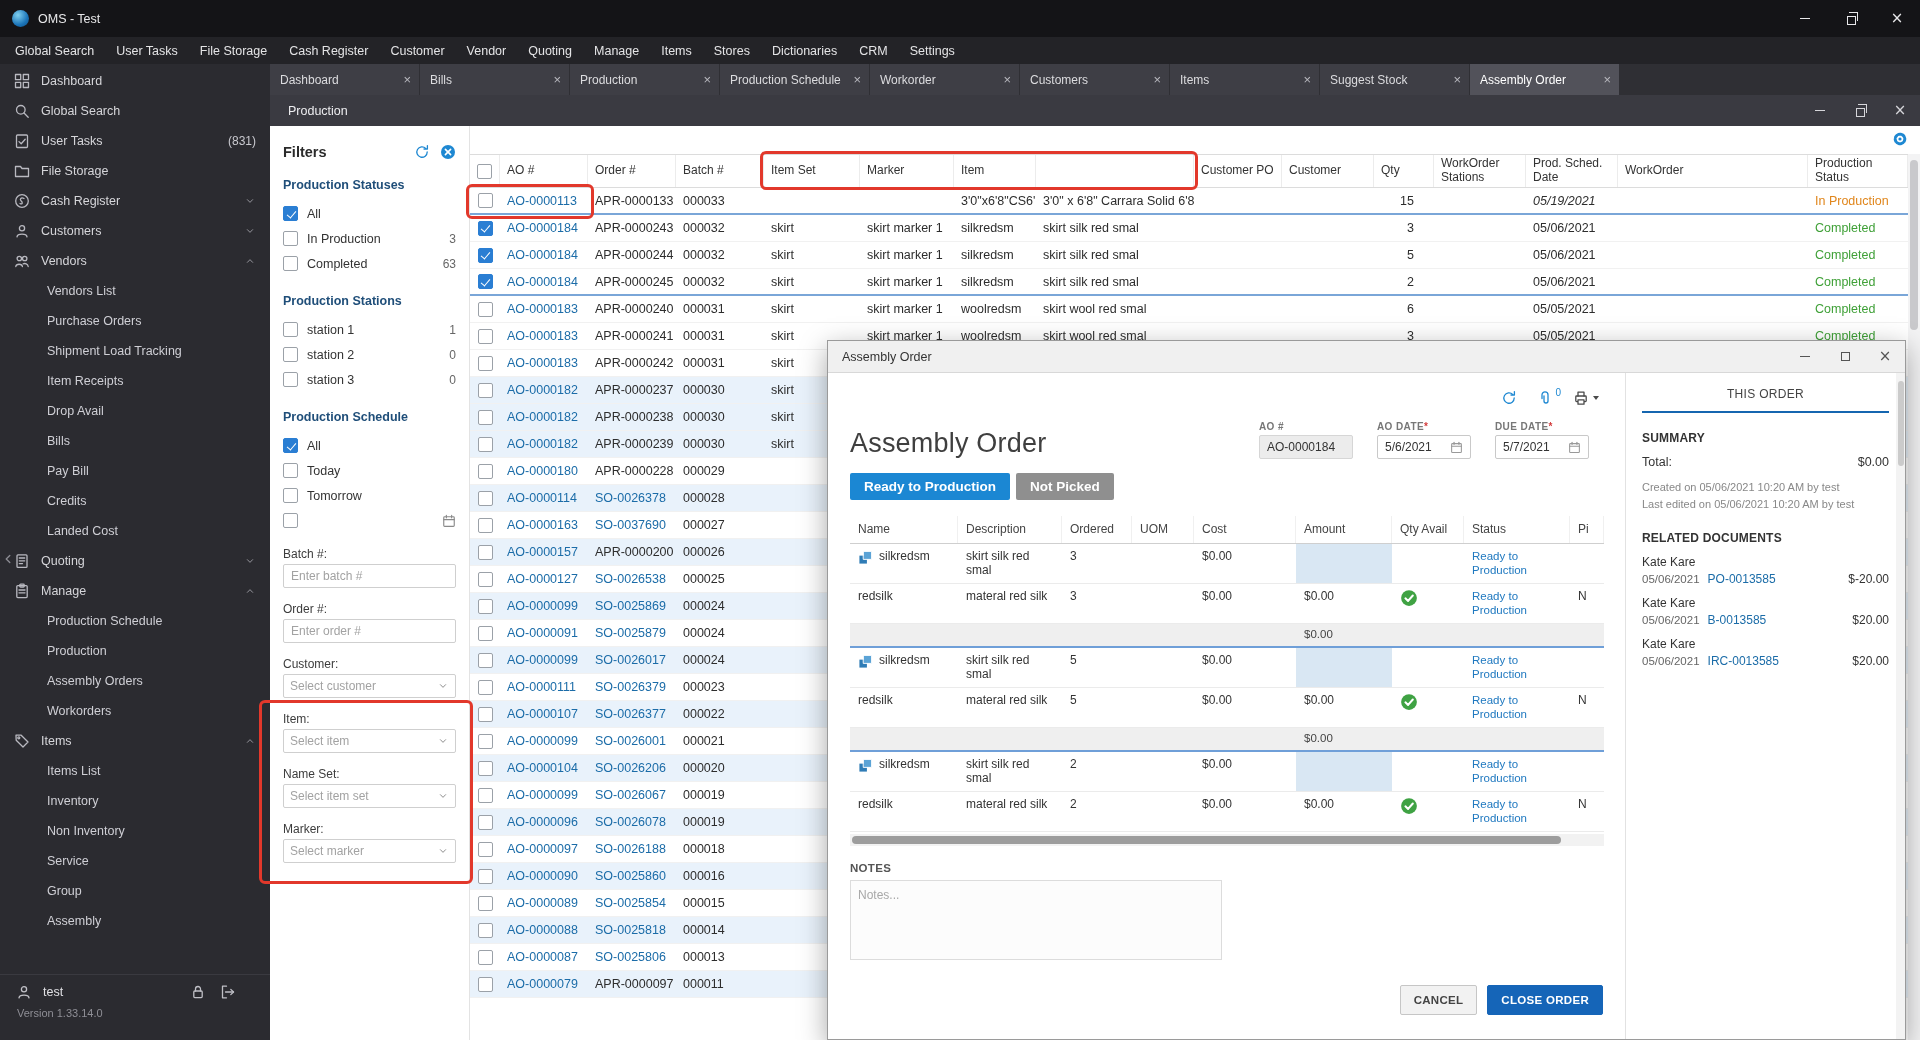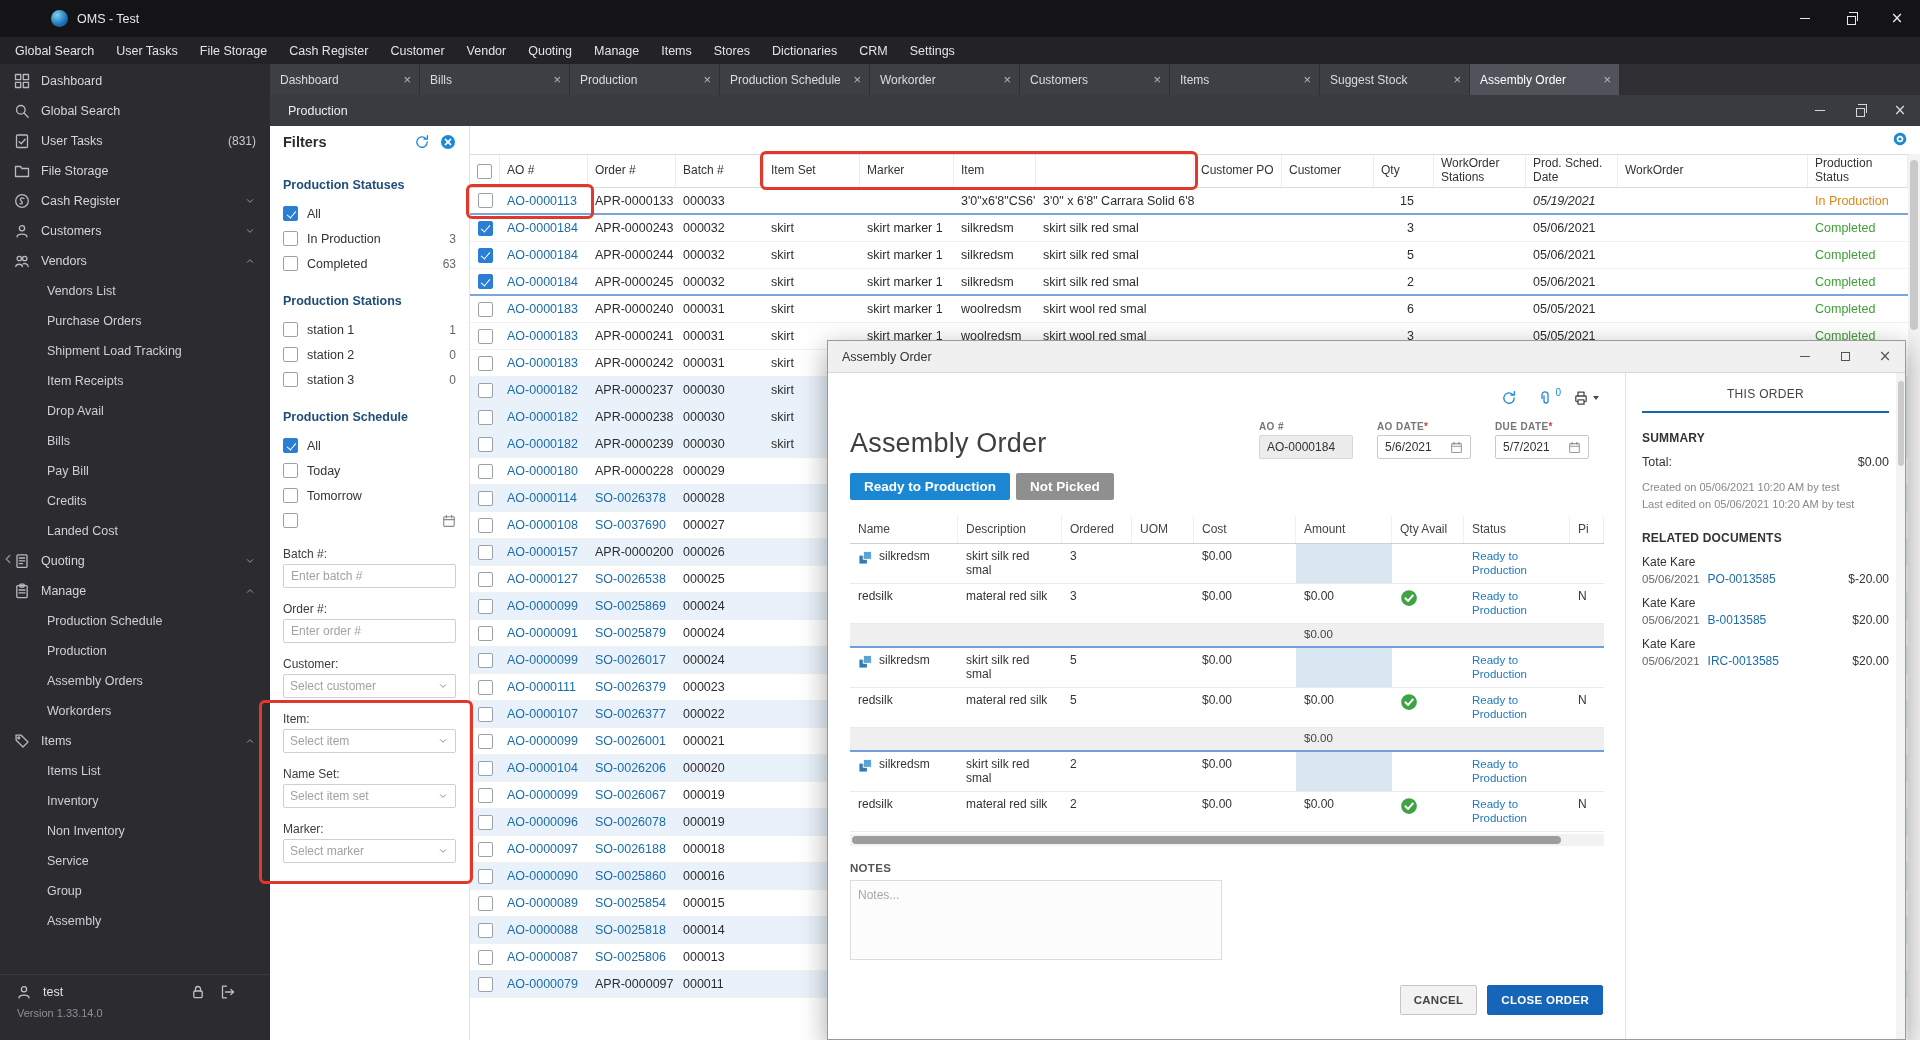--- a/index.html
+++ b/index.html
@@ -1,21 +1,21 @@
 <!DOCTYPE html>
 <html><head>
 <meta charset="utf-8">
 <style>
 * { box-sizing:border-box; margin:0; padding:0; }
 html,body { background:#555; }
 body { font-family:"Liberation Sans","DejaVu Sans",sans-serif; }
 .app { position:relative; width:1920px; height:1040px; background:#fff; overflow:hidden; font-size:12.5px; color:#2d2d2d; }
 
 
-.titlebar { position:absolute; left:0; top:0; width:100%; height:37px; background:#141417; display:flex; align-items:center; color:#e8e8ea;padding-left:39px; }
+.titlebar { position:absolute; left:0; top:0; width:100%; height:37px; background:#141417; display:flex; align-items:center; color:#e8e8ea; }
 .appicon { width:17px; height:17px; border-radius:50%; margin:0 9px 0 12px;
   background:radial-gradient(circle at 35% 30%, #7fd0f0, #1b74b8 60%, #0d4f86); flex:none; }
 .titlebar .title { font-size:12.5px; }
 .wctrls { margin-left:auto; display:flex; height:100%; align-items:stretch; }
 .wbtn { width:46px; display:flex; align-items:center; justify-content:center; color:inherit; cursor:default; }
 .g-min { width:10px; height:1.5px; background:currentColor; }
 .g-max { width:9px; height:9px; border:1.3px solid currentColor; }
 .g-restore { position:relative; width:9px; height:9px; border:1.3px solid currentColor; margin-top:3px; }
 .g-restore::before { content:''; position:absolute; left:1.6px; top:-4.6px; width:8px; height:8px;
   border-top:1.3px solid currentColor; border-right:1.3px solid currentColor; }
@@ -49,21 +49,21 @@
 .tab .lbl { flex:1; white-space:nowrap; overflow:hidden; text-overflow:ellipsis; margin-right:6px; }
 .tab .x { color:#b9b9bf; font-size:13px; line-height:1; }
 .tab.active { background:#52525a; color:#fff; }
 .prodbar { position:absolute; top:31px; height:31px; left:0; right:0; background:#3a3a41; color:#ededf0; display:flex; align-items:center; padding-left:18px; font-size:12.5px; }
 .prodbar .wctrls { color:#d6d6da; }
 .prodbar .wbtn { width:40px; }
 .content { position:absolute; top:62px; left:0; right:0; bottom:0; background:#fff; }
 
 
 .filters { position:absolute; left:0; top:0; bottom:0; width:200px; border-right:1px solid #e3e3e3; padding:8px 13px 0; }
-.fhead { display:flex; align-items:flex-start; height:26px; }
+.fhead { display:flex; align-items:flex-end; height:26px; }
 .fhead .t { font-size:14.5px; font-weight:bold; color:#2b2b2b; flex:1; }
 .fhead .ic { margin-left:10px; display:flex; }
 .ic.blue { color:#1e88d2; }
 .fsec-h { margin-top:18px; font-size:12.5px; font-weight:bold; color:#1f4e79; height:17px; }
 .fopts { margin-top:6px; }
 .fopt { height:25px; display:flex; align-items:center; font-size:12.5px; color:#333; }
 .fopt .cb { margin-right:9px; }
 .fopt .cnt { margin-left:auto; color:#666; font-size:12px; }
 .fopt .cal { margin-left:auto; color:#8a8a8a; display:flex; }
 .fgrp { margin-top:14px; }
@@ -863,21 +863,21 @@
               <div class="gc" style="width: 92px;"></div>
               <div class="gc" style="width: 92px;"></div>
               <div class="gc" style="width: 190px;"></div>
               <div class="gc" style="width: 100px;"></div>
             </div>
             <div class="grow">
               <div class="gc cbcol" style="width: 30px;">
                 <span class="cb"></span>
               </div>
               <div class="gc" style="width: 88px;">
-                <span class="link">AO-0000108</span>
+                <span class="link">AO-0000163</span>
               </div>
               <div class="gc" style="width: 88px;">
                 <span class="link">SO-0037690</span>
               </div>
               <div class="gc" style="width: 88px;">000027</div>
               <div class="gc" style="width: 96px;"></div>
               <div class="gc" style="width: 94px;"></div>
               <div class="gc" style="width: 82px;"></div>
               <div class="gc" style="width: 158px;"></div>
               <div class="gc" style="width: 88px;"></div>

